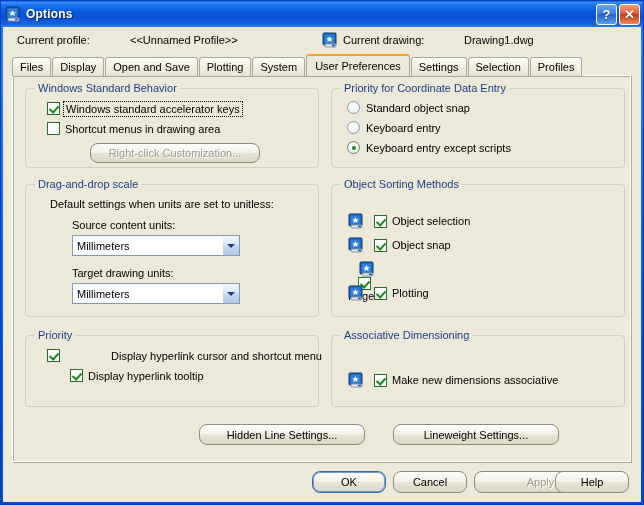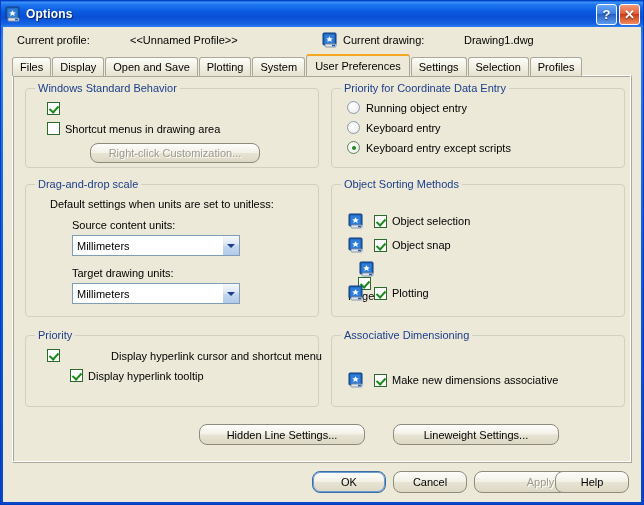--- a/index.html
+++ b/index.html
@@ -286,20 +286,21 @@
       <div class="tab">Profiles</div>
     </div>
 
     <div id="tabpage">
 
       <div class="groupbox" style="left:12px; top:12px; width:294px; height:80px;">
         <span class="gb-title">Windows Standard Behavior</span>
 
         <div class="row" style="left:21px; top:13px;">
           <span class="cb checked"></span>
+          <span class="cb-label focusrect">Windows standard accelerator keys</span>
         </div>
 
         <div class="row" style="left:21px; top:33px;">
           <span class="cb"></span>
           <span class="cb-label">Shortcut menus in drawing area</span>
         </div>
 
         <div class="btn disabled" style="left:64px; top:54px; width:170px; height:20px;">Right-click Customization...</div>
       </div>
 
@@ -333,21 +334,21 @@
           <span class="cb checked"></span>
           <span class="cb-label">Display hyperlink tooltip</span>
         </div>
       </div>
 
       <div class="groupbox" style="left:318px; top:12px; width:294px; height:80px;">
         <span class="gb-title">Priority for Coordinate Data Entry</span>
 
         <div class="row" style="left:15px; top:12px;">
           <span class="rb"></span>
-          <span class="cb-label">Running object entry</span>
+          <span class="cb-label">Standard object snap</span>
         </div>
 
         <div class="row" style="left:15px; top:32px;">
           <span class="rb"></span>
           <span class="cb-label">Keyboard entry</span>
         </div>
 
         <div class="row" style="left:15px; top:52px;">
           <span class="rb selected"></span>
           <span class="cb-label">Keyboard entry except scripts</span>

